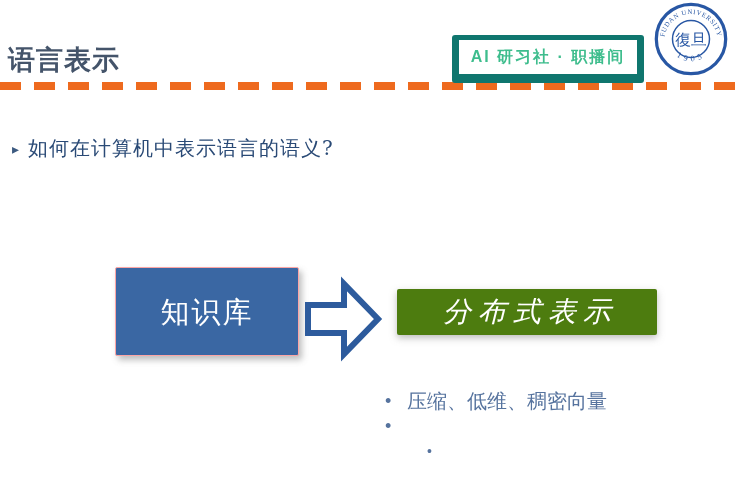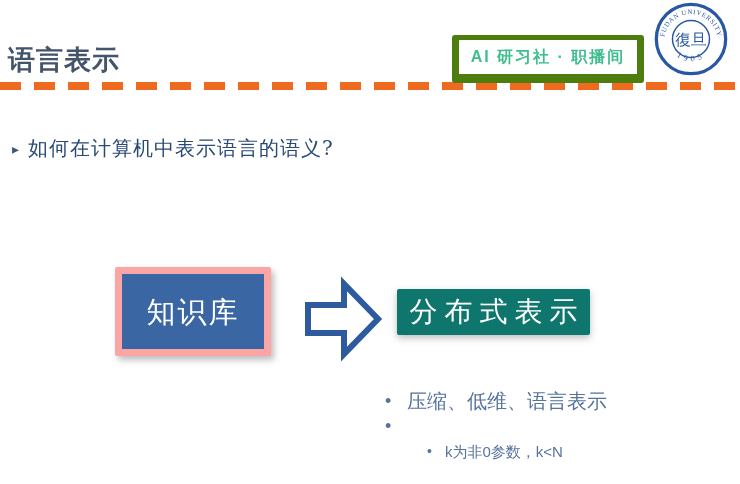--- a/index.html
+++ b/index.html
@@ -38,21 +38,21 @@
       transparent 21px, transparent 34px
     );
   }
 
   .badge {
     position: absolute;
     left: 452px;
     top: 35px;
     width: 192px;
     height: 48px;
-    background: #4d7c0f;
+    background: #0f766e;
     border-radius: 3px;
     padding: 5px 7px 9px 7px;
     z-index: 2;
   }
   .badge-inner {
     width: 100%;
     height: 100%;
     background: #ffffff;
     display: flex;
     align-items: center;
@@ -94,24 +94,24 @@
     font-size: 20px;
     color: #2A4A76;
     letter-spacing: 1px;
   }
 
   
   .box-blue {
     position: absolute;
     left: 115px;
     top: 267px;
-    width: 156px;
+    width: 184px;
     height: 89px;
     background: #3A67A3;
-    border: 7px solid #fca5a5;
+    border: 1px solid #fca5a5;
     border-radius: 2px;
     box-shadow: 3px 4px 6px rgba(110,110,110,0.45);
     display: flex;
     flex-direction: column;
     align-items: center;
     justify-content: center;
     text-align: center;
   }
   .box-blue .box-line {
     font-family: "DejaVu Serif", "Liberation Serif", serif;
@@ -126,28 +126,29 @@
     left: 303px;
     top: 276px;
     width: 80px;
     height: 86px;
   }
 
   .box-orange {
     position: absolute;
     left: 397px;
     top: 289px;
-    width: 193px;
+    width: 260px;
     height: 46px;
-    background: #0f766e;
+    background: #4d7c0f;
     border-radius: 2px;
     box-shadow: 0 3px 7px rgba(125,125,125,0.5);
     display: flex;
     align-items: center;
     justify-content: center;
+    font-style: italic;
   }
   .box-orange .box-label {
     font-family: "DejaVu Serif", "Liberation Serif", serif;
     color: #ffffff;
     font-size: 28px;
     letter-spacing: 7px;
     white-space: nowrap;
     padding-left: 7px; 
   }
 
@@ -232,24 +233,23 @@
     <path d="M 5 29 L 41 29 L 41 8 L 75 43 L 41 78 L 41 57 L 5 57 Z" fill="#ffffff" stroke="#2D5B9D" stroke-width="6" stroke-linejoin="miter"></path>
   </svg>
 
   <div class="box-orange">
     <span class="box-label">分布式表示</span>
   </div>
 
   <div class="notes">
     <div class="note-row">
       <span class="dot">•</span>
-      <span>压缩、低维、语言表示</span>
+      <span>压缩、低维、稠密向量</span>
     </div>
     <div class="note-row">
       <span class="dot">•</span>
     </div>
     <div class="note-row sub">
       <span class="dot">•</span>
-      <span>k为非0参数，k&lt;N</span>
     </div>
   </div>
 
 </div>
 
 </body></html>

